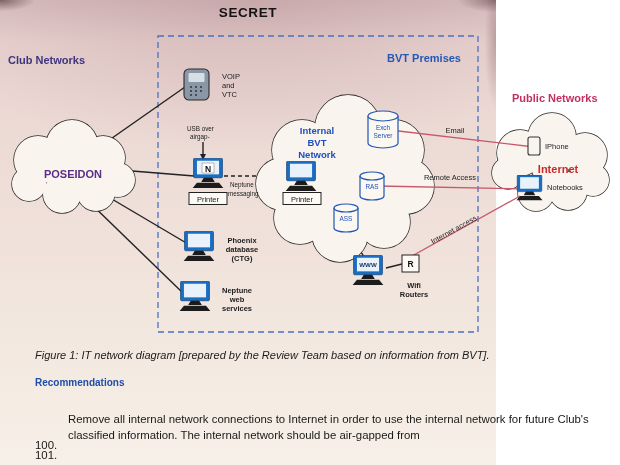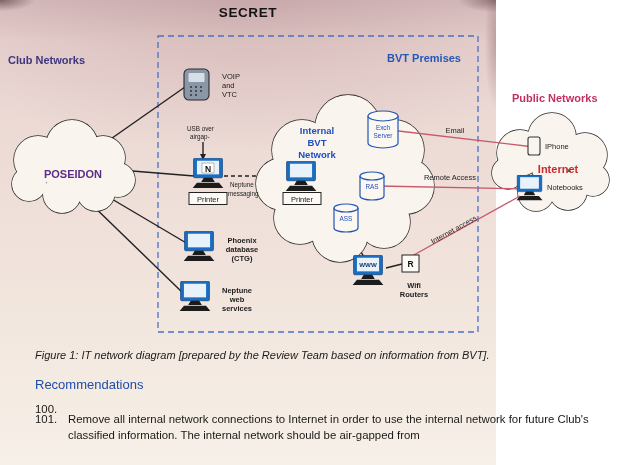--- a/index.html
+++ b/index.html
@@ -32,24 +32,24 @@
   .nltr{font-size:8.5px;font-weight:bold;fill:#111;}
   .ln{stroke:#222;stroke-width:1.4;fill:none;}
   .lnd{stroke:#222;stroke-width:1.3;fill:none;stroke-dasharray:4 3;}
   .lnr{stroke:#c7596b;stroke-width:1.3;fill:none;}
   .border-dash{fill:none;stroke:#4a72c4;stroke-width:1.3;stroke-dasharray:6 4;}
   .cylsh{fill:#fbf7f1;stroke:#2055b5;stroke-width:1.2;}
   .box{fill:#fdfaf5;stroke:#222;stroke-width:1;}
   .caption{position:absolute;top:349px;left:35px;width:560px;
     font-style:italic;font-size:11px;color:#1a1a1a;}
   .rec-heading{position:absolute;top:377px;left:35px;
-    color:#1e4da8;font-weight:normal;font-size:13px;}
+    color:#1e4da8;font-weight:bold;font-size:10px;}
   .para{position:absolute;left:35px;width:566px;display:flex;
     font-size:11.4px;line-height:1.4;color:#181818;}
-  .para .num{flex:none;width:33px;}
+  .para .num{flex:none;width:33px;margin-top:36px;}
   .p100{top:402px;} .p101{top:412px;}
 </style>
 </head>
 <body>
 
 <div class="page">
 
   <div class="secret">SECRET</div>
 
   <svg class="diagram" width="620" height="345" viewBox="0 0 620 345">

